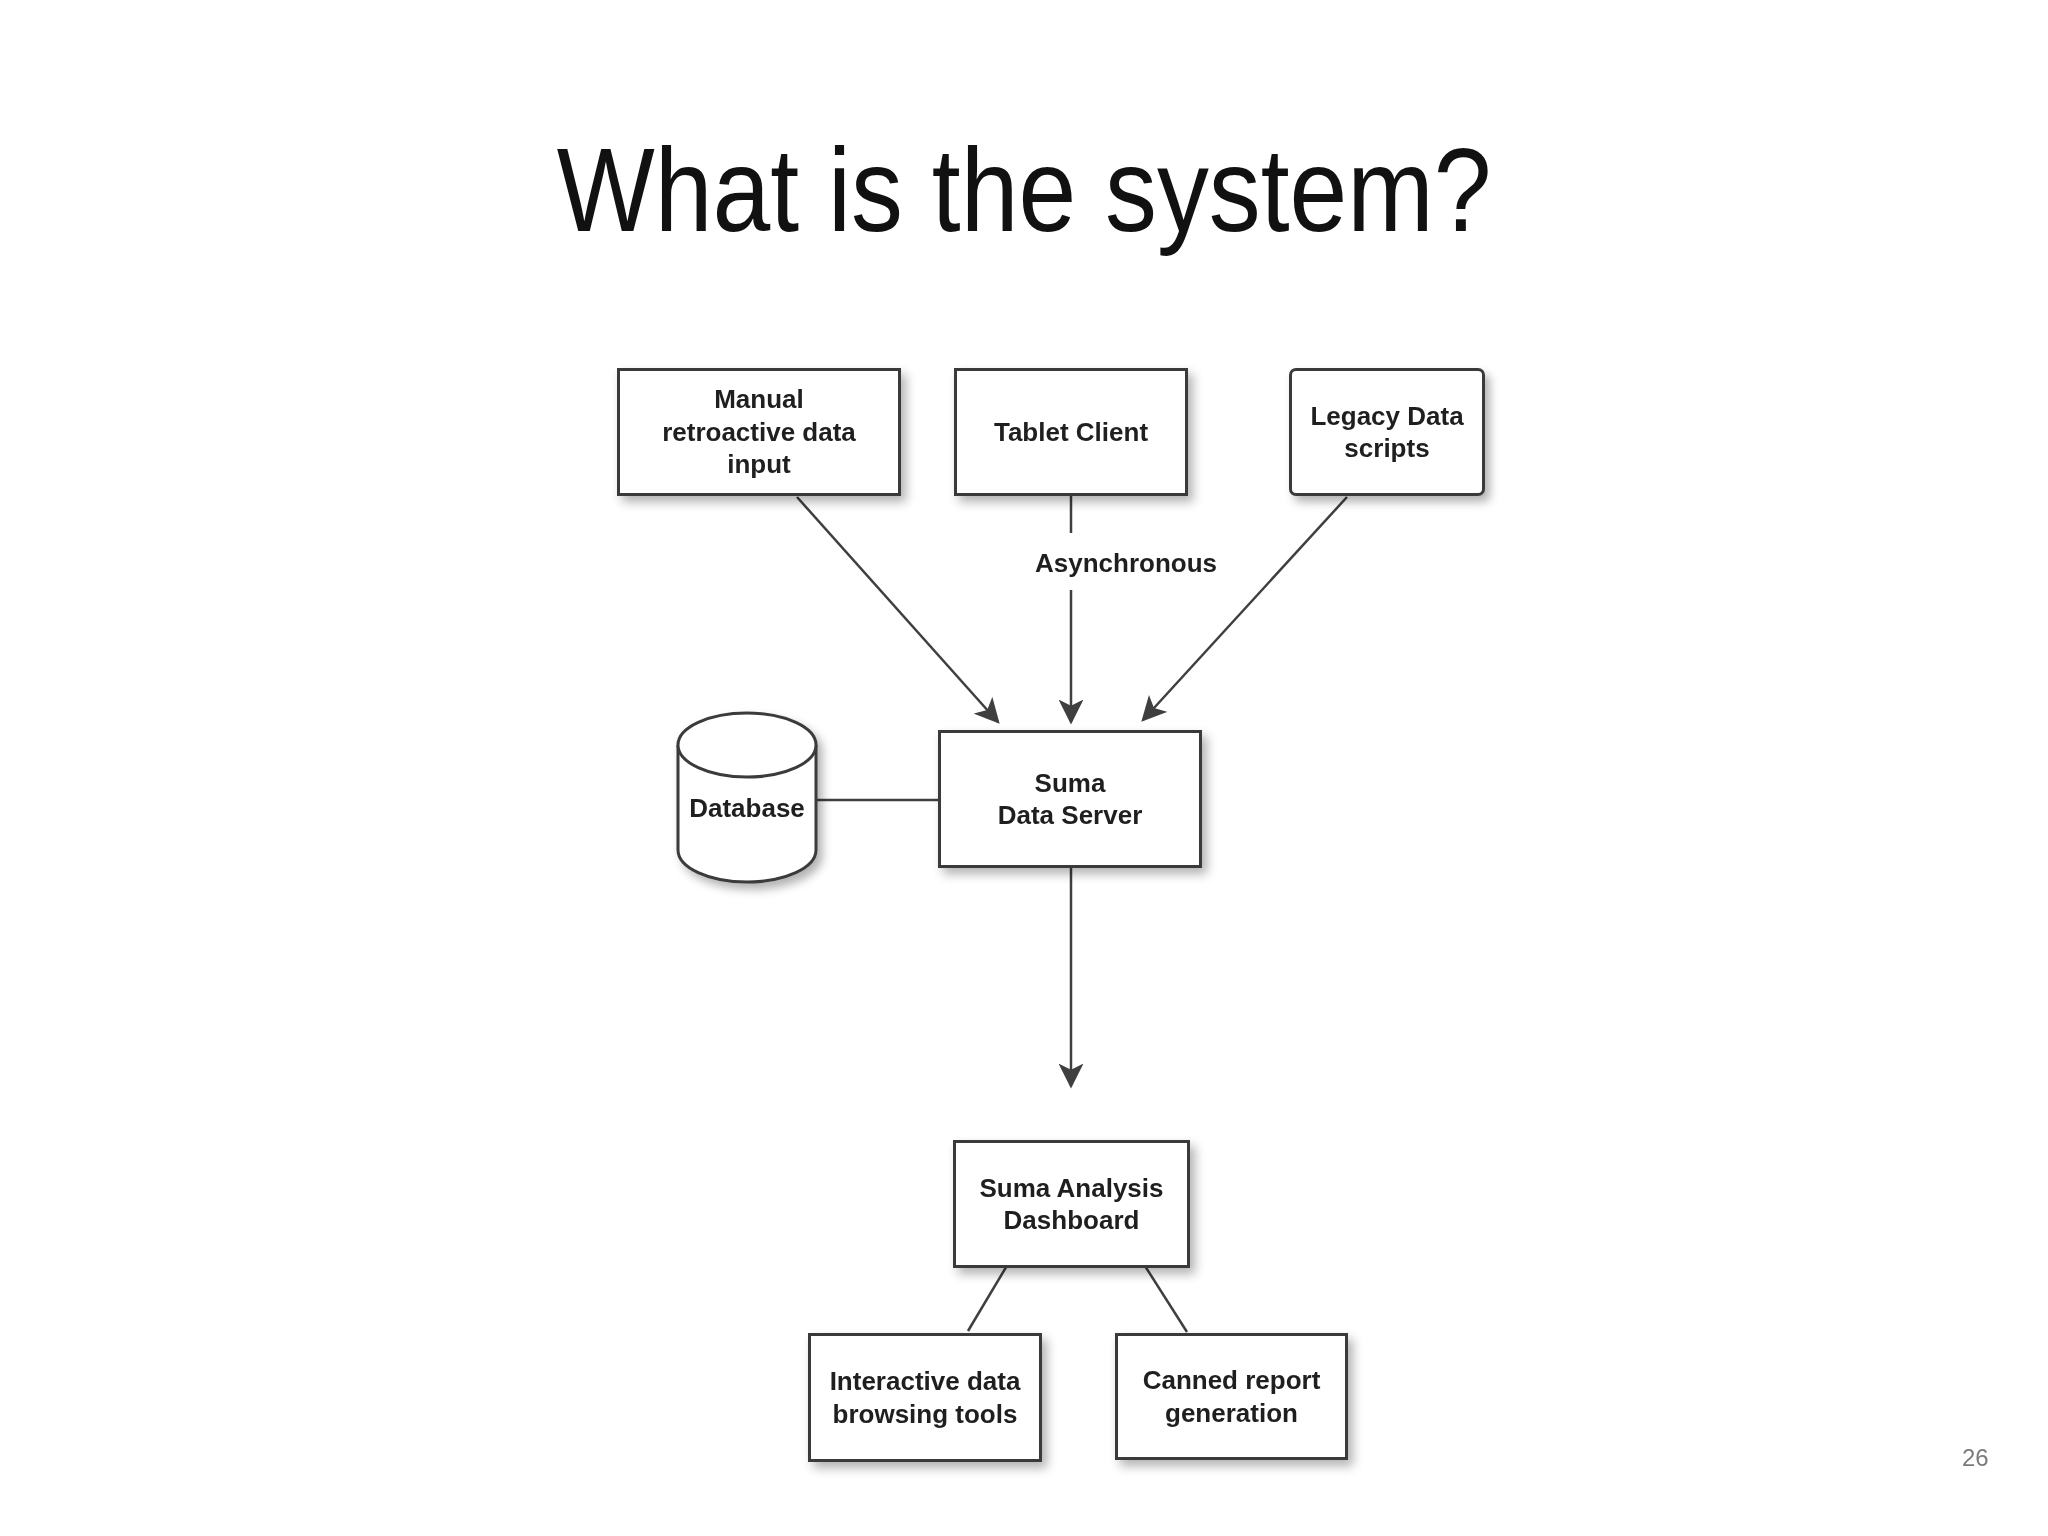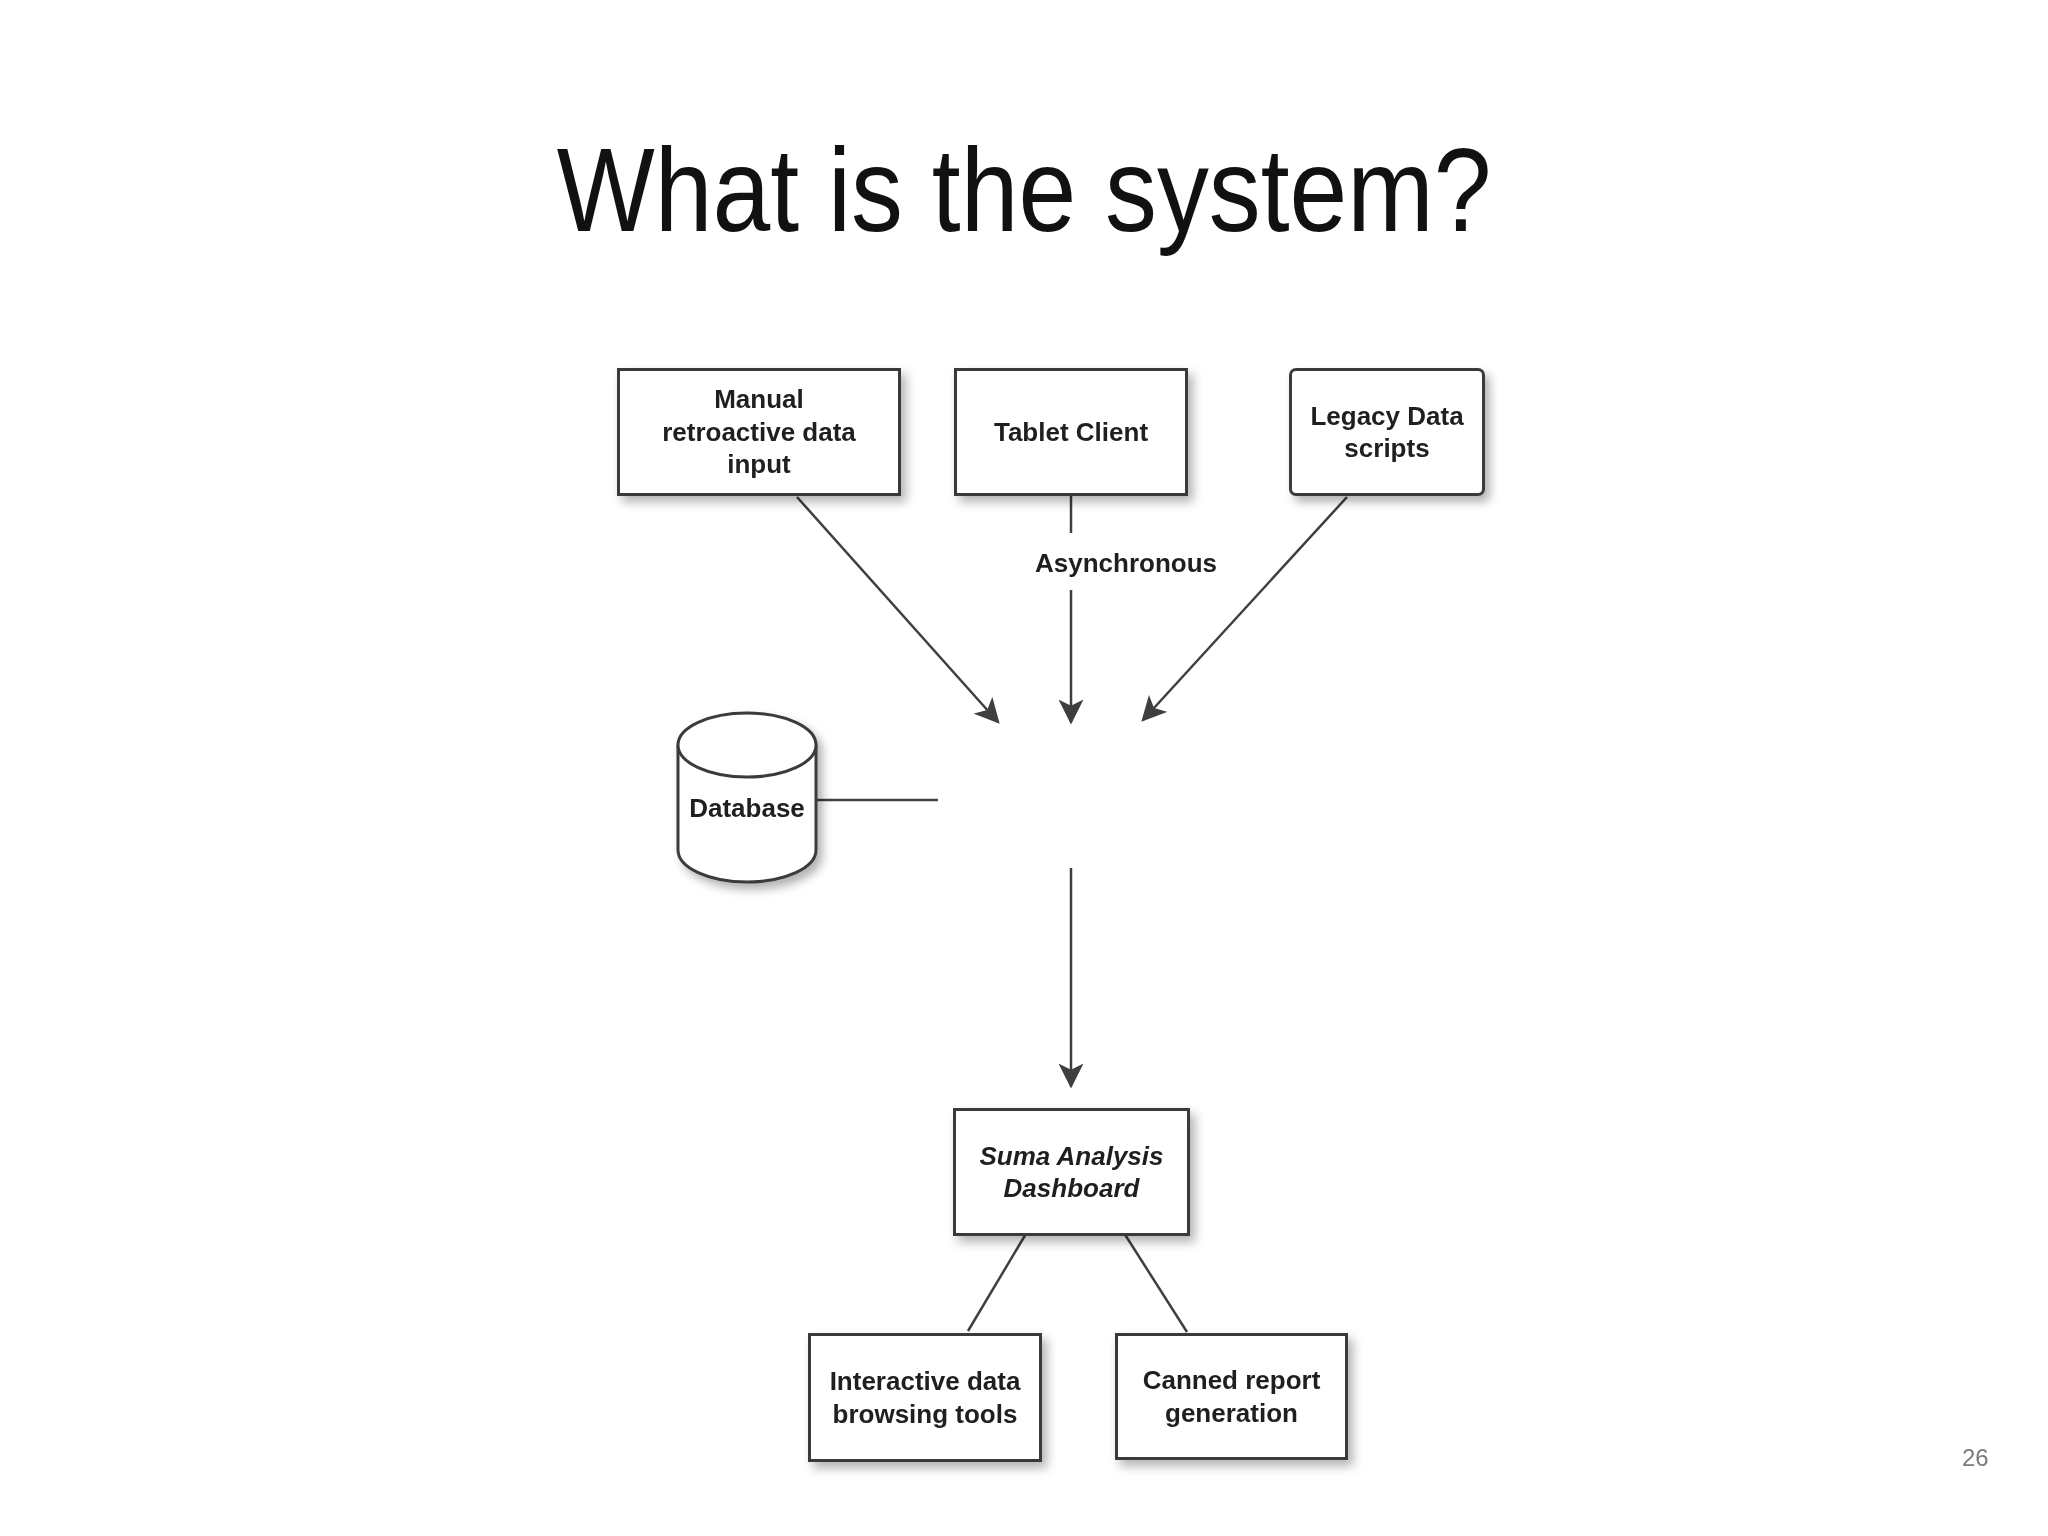--- a/index.html
+++ b/index.html
@@ -54,21 +54,21 @@
     font-size:26px;
     font-weight:bold;
     line-height:1.25;
     color:var(--text);
     white-space:pre-line;
   }
   .n-manual      {left:617px;  top:368px;  width:284px; height:128px;}
   .n-tablet      {left:954px;  top:368px;  width:234px; height:128px;align-items:center;}
   .n-legacy      {left:1289px; top:368px;  width:196px; height:128px;border-radius:7px;}
   .n-server      {left:938px;  top:730px;  width:264px; height:138px;}
-  .n-dashboard   {left:953px;  top:1108px; width:237px; height:128px;font-style:italic;}
+  .n-dashboard   {left:953px;  top:1140px; width:237px; height:128px;}
   .n-interactive {left:808px;  top:1333px; width:234px; height:129px;}
   .n-canned      {left:1115px; top:1333px; width:233px; height:127px;}
   .float-label{
     position:absolute;
     display:flex;align-items:center;justify-content:center;
     text-align:center;
     font-size:26px;font-weight:bold;color:var(--text);
   }
   .lbl-async   {left:1026px; top:545px; width:200px; height:36px;}
   .lbl-database{left:678px; top:788px; width:138px; height:40px;}
@@ -121,20 +121,24 @@
 
   <div class="node n-tablet">
     <span>Tablet Client</span>
   </div>
 
   <div class="node n-legacy">
     <span>Legacy Data
 scripts</span>
   </div>
 
+  <div class="node n-server">
+    <span>Suma
+Data Server</span>
+  </div>
 
   <div class="node n-dashboard">
     <span>Suma Analysis
 Dashboard</span>
   </div>
 
   <div class="node n-interactive">
     <span>Interactive data
 browsing tools</span>
   </div>

